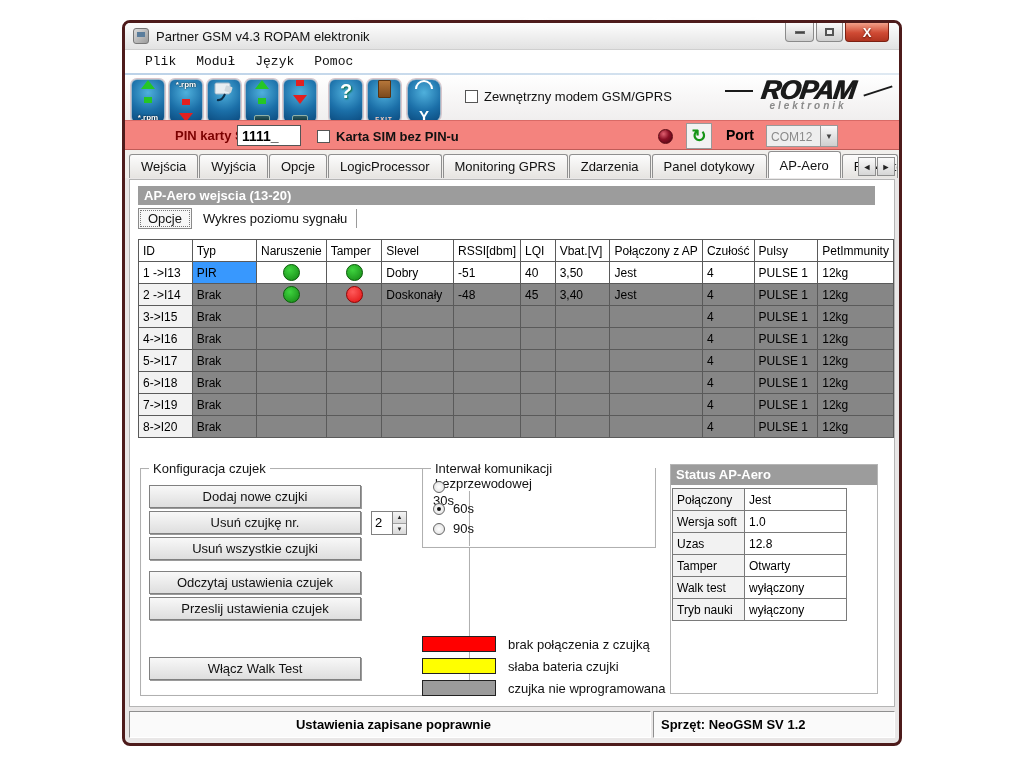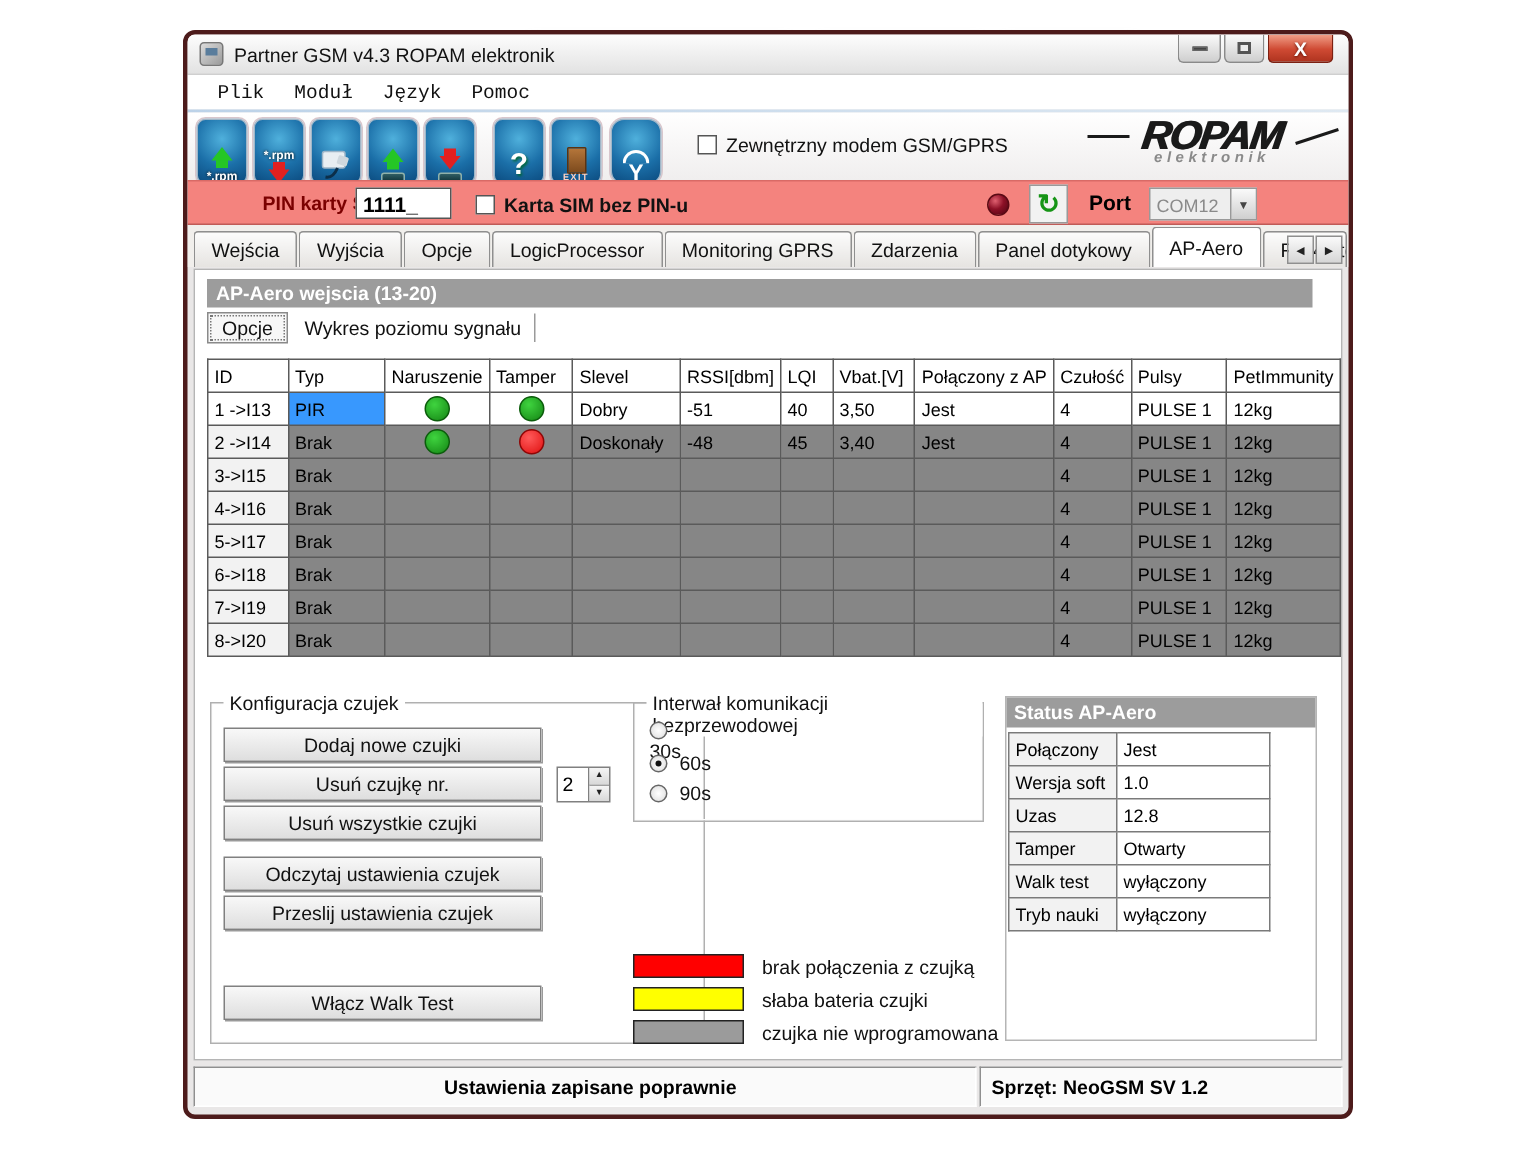--- a/index.html
+++ b/index.html
@@ -29,21 +29,21 @@
 
   .menubar { height:23px; background:#fff; display:flex; align-items:center; padding-left:10px;font-family:Liberation Mono, monospace; }
   .menu-item { font-size:13px; color:#111; padding:0 10px; cursor:default; }
   .menu-divider { height:2px; background:linear-gradient(90deg,#bcd2e8,#dfe9f2); }
 
   
   .toolbar { position:relative; height:45px; background:linear-gradient(#ffffff,#f0eeee); }
   .tbtn { position:absolute; top:4px; width:34px; height:44px; border-radius:6px;
           background:radial-gradient(circle at 50% 30%, #4fb0dc 0%, #1b6fa8 55%, #0b4a7e 100%);
           border:1px solid #9fb6c8; box-shadow:0 0 0 1px #d8c6cc; display:flex; flex-direction:column;
-          align-items:center; justify-content:flex-end; overflow:hidden; }
+          align-items:center; justify-content:space-between; overflow:hidden; }
   .arrow-up { width:0; height:0; border-left:7px solid transparent; border-right:7px solid transparent; border-bottom:9px solid #25c625; position:relative; }
   .stem-up { width:8px; height:6px; background:#25c625; margin-top:-1px; }
   .arrow-dn { width:0; height:0; border-left:7px solid transparent; border-right:7px solid transparent; border-top:9px solid #e22020; }
   .stem-dn { width:8px; height:6px; background:#e22020; margin-bottom:-1px; }
   .rpm-label { font-size:8px; font-weight:bold; color:#fff; text-shadow:0 0 2px #000; margin-top:1px; }
   .chip { width:16px; height:7px; background:linear-gradient(#2f5d63,#0f3338); border:1px solid #8fb0a8; border-radius:2px; margin-top:2px; }
   .help-glyph { color:#fff; font-size:20px; font-weight:bold; text-shadow:1px 1px 2px #063; }
   .door { width:13px; height:18px; background:linear-gradient(#b5763a,#7c4a1d); border:1px solid #5b3311; border-radius:1px; }
   .exit-label { font-size:6px; font-weight:bold; color:#ffd2c2; letter-spacing:1px; }
   .ant-arc { width:18px; height:9px; border:2px solid #fff; border-bottom:none; border-radius:10px 10px 0 0; }

